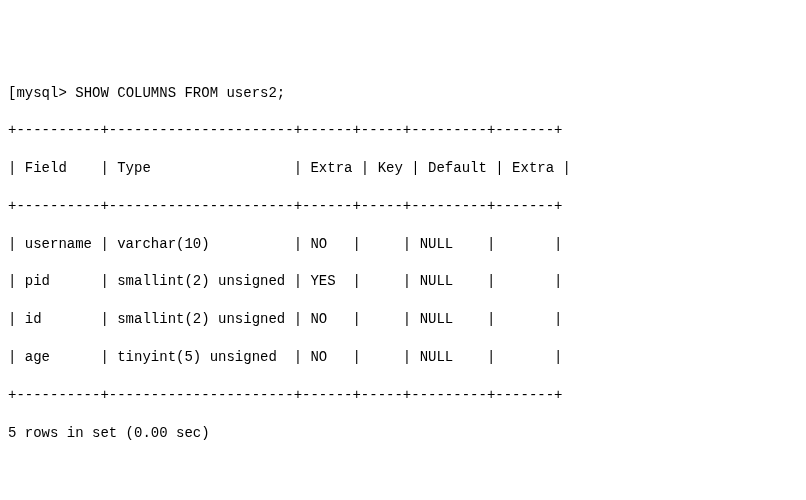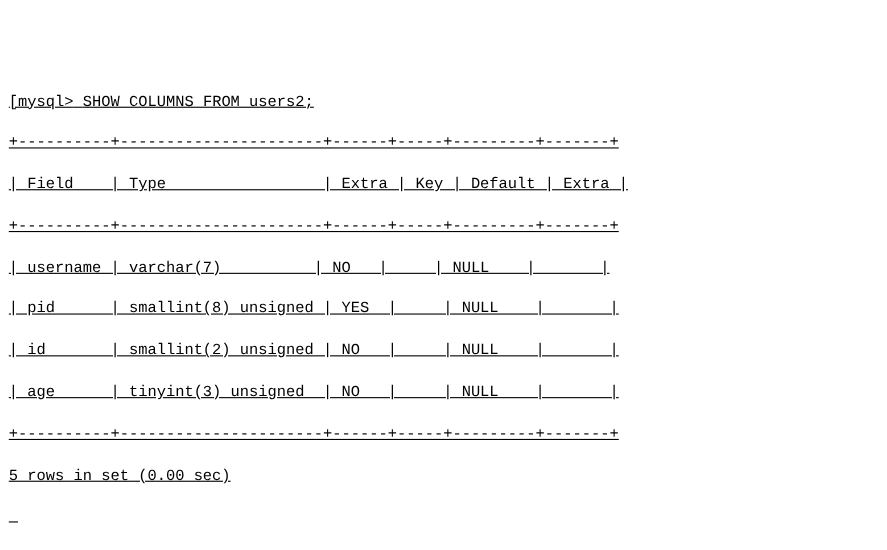--- a/index.html
+++ b/index.html
@@ -7,36 +7,35 @@
       font-size: 14px;
       line-height: 1.35;
       background: #fff;
       color: #000;
       margin: 0;
       padding: 8px;
       white-space: pre;
     }
     .line {
       white-space: pre;
-      text-decoration: underline;
     }
   </style>
 </head>
 <body>
 
 
 
 <div class="line">[<span>mysql&gt;</span> <span>SHOW COLUMNS FROM users2;</span></div>
 <div class="line">+----------+----------------------+------+-----+---------+-------+</div>
 <div class="line">| Field    | Type                 | Extra | Key | Default | Extra |</div>
 <div class="line">+----------+----------------------+------+-----+---------+-------+</div>
-<div class="line">| username | varchar(7)          | NO   |     | NULL    |       |</div>
-<div class="line">| pid      | smallint(8) unsigned | YES  |     | NULL    |       |</div>
+<div class="line">| username | varchar(10)          | NO   |     | NULL    |       |</div>
+<div class="line">| pid      | smallint(2) unsigned | YES  |     | NULL    |       |</div>
 <div class="line">| id       | smallint(2) unsigned | NO   |     | NULL    |       |</div>
-<div class="line">| age      | tinyint(3) unsigned  | NO   |     | NULL    |       |</div>
+<div class="line">| age      | tinyint(5) unsigned  | NO   |     | NULL    |       |</div>
 <div class="line">+----------+----------------------+------+-----+---------+-------+</div>
 <div class="line">5 rows in set (0.00 sec)</div>
 <div class="line"> </div>
 <div class="line">[ </div>
 
 
 
 
 
 

